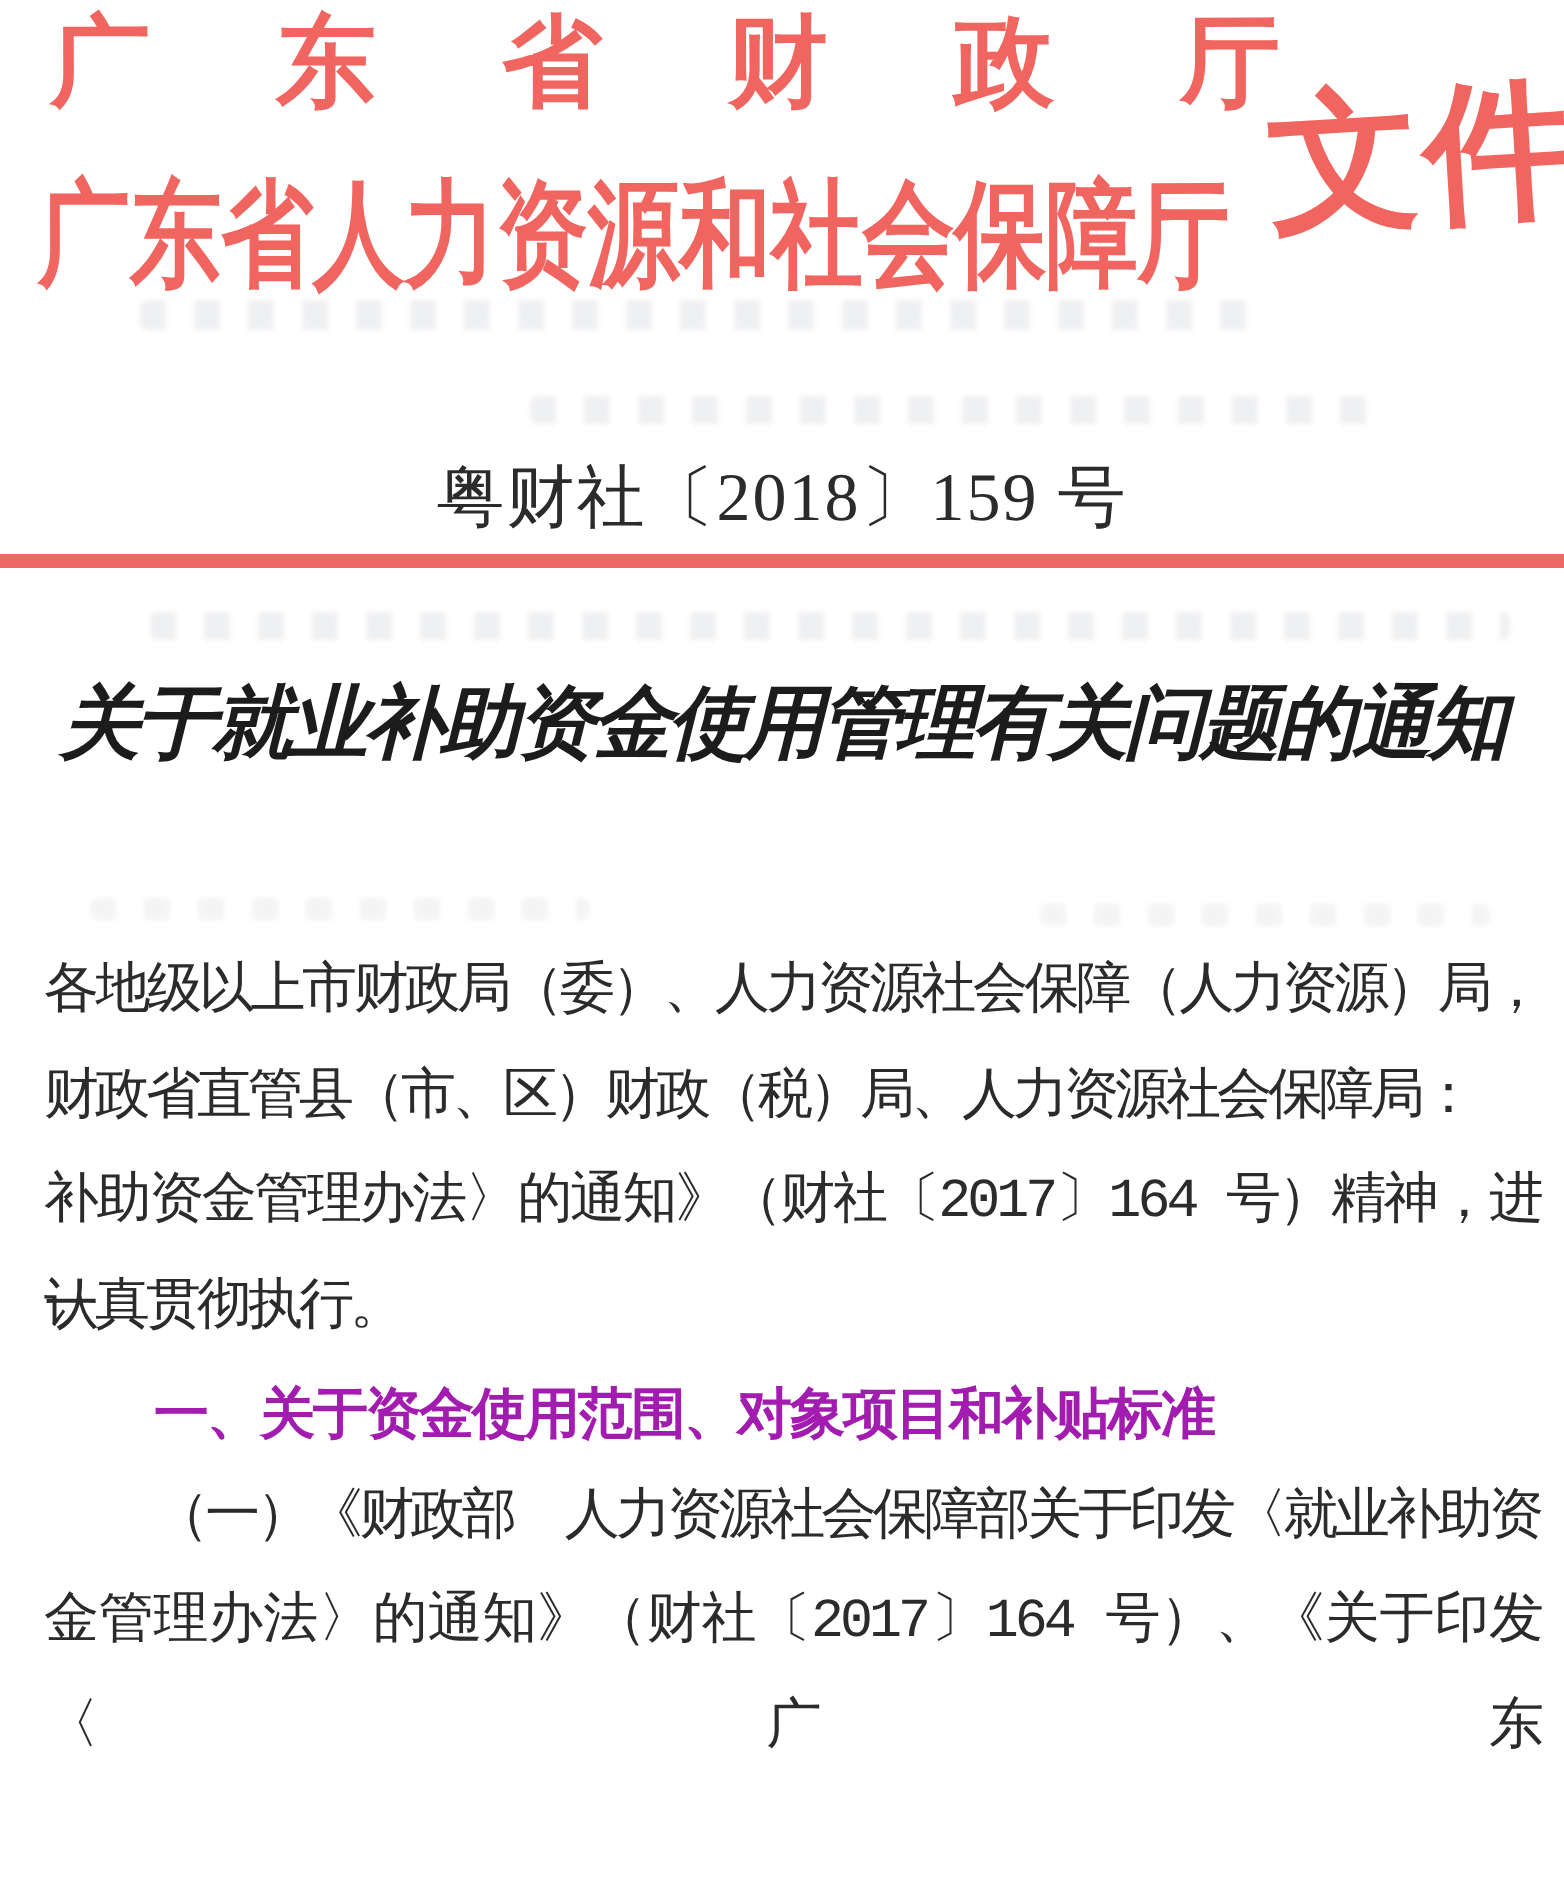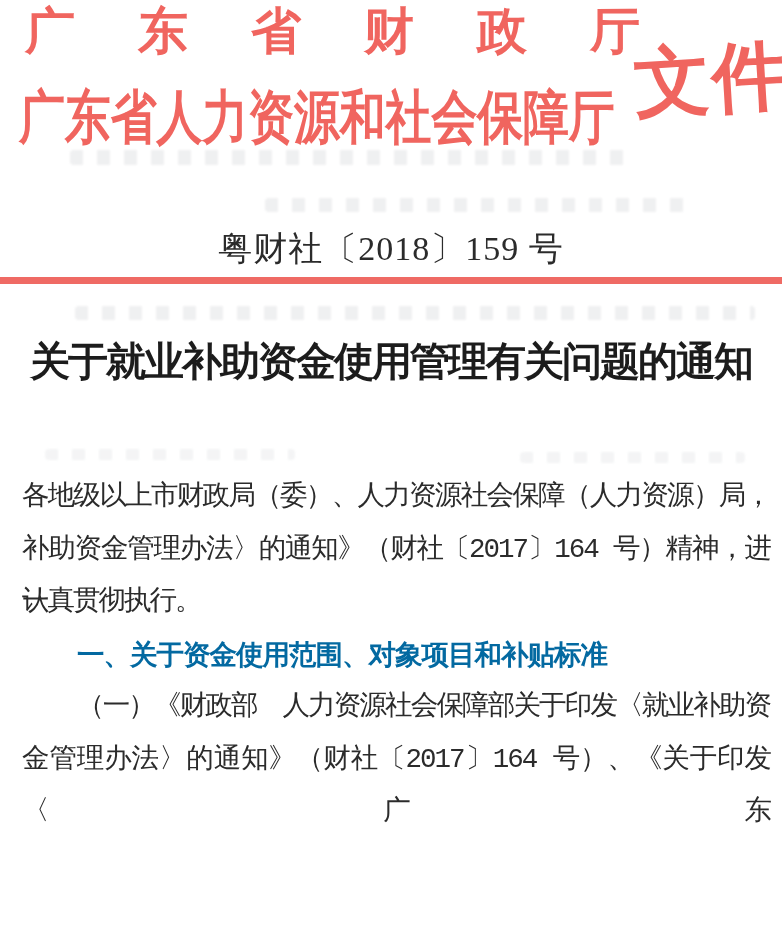--- a/index.html
+++ b/index.html
@@ -78,20 +78,21 @@
   .title {
     position: absolute;
     left: 0; top: 334px;
     width: 100%;
     text-align: center;
     font-size: 40px;
     font-weight: bold;
     letter-spacing: -2px;
     color: var(--title_ink, #1c1c1c);
     font-family: "Liberation Serif", "DejaVu Serif", serif;
+    font-style: italic;
   }
 
   
   .body {
     position: absolute;
     left: 22px; top: 471px;
     width: 748px;
     font-size: 27.5px;
     letter-spacing: -2px;
     color: var(--ink, #2b2b2b);
@@ -104,21 +105,21 @@
   }
   .line.justify {
     text-align: justify;
     text-align-last: justify;
   }
   .line.indent { padding-left: 55px; }
   .line.heading {
     font-family: Liberation Sans, sans-serif;
     font-weight: bold;
     letter-spacing: -1px;
-    color: #0369a1;
+    color: #a21caf;
   }
 
   
   .artifact {
     position: absolute;
     background: repeating-linear-gradient(90deg,
       #8a8f98 0px, #8a8f98 13px, transparent 13px, transparent 27px);
     opacity: 0.13;
     filter: blur(1.3px);
     border-radius: 4px;
@@ -146,20 +147,21 @@
   <div class="artifact a5"></div>
 
   <div class="docnum">粤财社〔2018〕159 号</div>
 
   <div class="rule"></div>
 
   <h1 class="title">关于就业补助资金使用管理有关问题的通知</h1>
 
   <div class="body">
     <div class="line justify">各地级以上市财政局（委）、人力资源社会保障（人力资源）局，</div>
+    <div class="line">财政省直管县（市、区）财政（税）局、人力资源社会保障局：</div>
     <div class="line justify">补助资金管理办法〉的通知》（财社〔2017〕164 号）精神，进一</div>
     <div class="line">认真贯彻执行。</div>
     <div class="line indent heading">一、关于资金使用范围、对象项目和补贴标准</div>
     <div class="line indent justify">（一）《财政部　人力资源社会保障部关于印发〈就业补助资</div>
     <div class="line justify">金管理办法〉的通知》（财社〔2017〕164 号）、《关于印发〈广东</div>
   </div>
 
 </div>
 
 </body></html>

